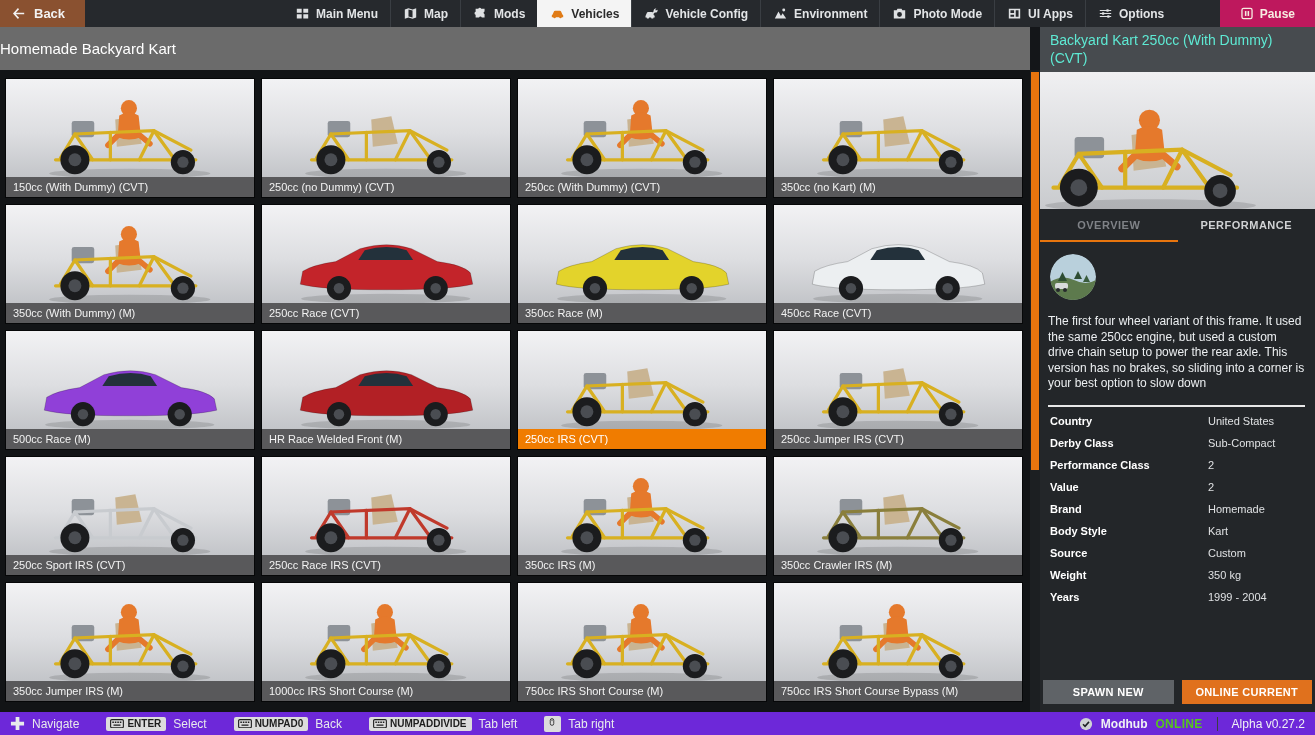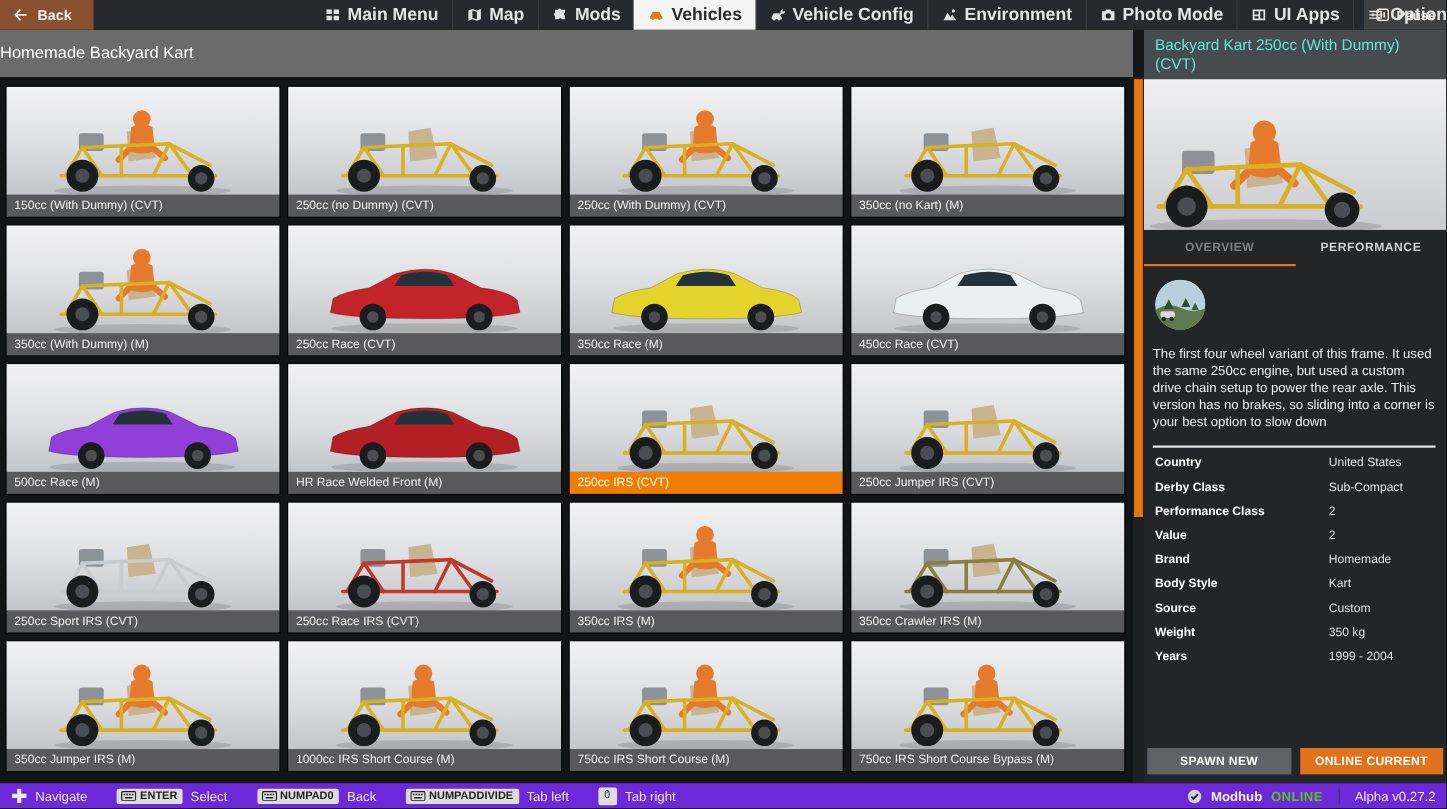--- a/index.html
+++ b/index.html
@@ -4,26 +4,26 @@
 <style>
   * { margin:0; padding:0; box-sizing:border-box; }
   html,body { width:1315px; height:735px; overflow:hidden; background:#0e0f11; font-family:"Liberation Sans", sans-serif; }
   #stage { position:relative; width:1315px; height:735px; background:#141619; overflow:hidden; }
 
   
   #topbar { position:absolute; top:0; left:0; width:100%; height:27px; background:#26292d; display:flex; align-items:stretch; z-index:5; }
   #back-btn { display:flex; align-items:center; gap:8px; padding:0 20px 0 11px; background:#8a5130; color:#f2f2f2; font-size:13px; font-weight:bold; cursor:pointer; }
   #back-btn .ic { width:15px; height:13px; color:#f2f2f2; }
   #menu { position:absolute; left:283px; top:0; height:27px; display:flex; align-items:stretch; }
-  .menu-item { display:flex; align-items:center; gap:6px; padding:0 12px; color:#e3e5e7; font-size:16px; font-weight:bold; border-left:1px solid #3a3e43; cursor:pointer; white-space:nowrap; }
+  .menu-item { display:flex; align-items:center; gap:6px; padding:0 12px; color:#e3e5e7; font-size:12px; font-weight:bold; border-left:1px solid #3a3e43; cursor:pointer; white-space:nowrap; }
   .menu-item:first-child { border-left:none; }
   .menu-item.active { background:#f4f4f4; color:#2a2a2a; border-left-color:transparent; }
   .menu-item .ic { width:15px; height:13px; color:#dfe1e3; }
   .menu-item.active .ic { color:#e07b16; }
-  #pause-btn { margin-left:auto; display:flex; align-items:center; gap:6px; padding:0 10px; background:#404040; color:#f7ece1; font-size:12px; font-weight:bold; cursor:pointer; }
+  #pause-btn { margin-left:auto; display:flex; align-items:center; gap:6px; padding:0 20px; background:#be185d; color:#f7ece1; font-size:12px; font-weight:bold; cursor:pointer; }
   #pause-btn .ic { width:14px; height:13px; color:#f7ece1; }
   .ic svg { width:100%; height:100%; display:block; }
 
   
   #grid-header { position:absolute; top:27px; left:0; width:1030px; height:43px; background:#6b6b6b; color:#ffffff; display:flex; align-items:center; font-size:15px; }
   #grid { position:absolute; top:70px; left:0; width:1030px; height:642px; background:#121416; padding:8px 0 0 5px; display:flex; flex-wrap:wrap; align-content:flex-start; gap:6px; overflow:hidden; }
   .tile { width:250px; height:120px; background:#0b0c0d; border:1px solid #060708; display:flex; flex-direction:column; cursor:pointer; }
   .tile-img { flex:1; background:linear-gradient(180deg,#f2f2f4 0%,#dddee1 55%,#c3c5c9 100%); overflow:hidden; position:relative; }
   .tile-img svg { position:absolute; left:11%; bottom:-2px; width:78%; height:94%; }
   .tile-label { height:20px; background:#59595b; color:#f2f2f2; font-size:11px; display:flex; align-items:center; padding-left:7px; white-space:nowrap; overflow:hidden; }

